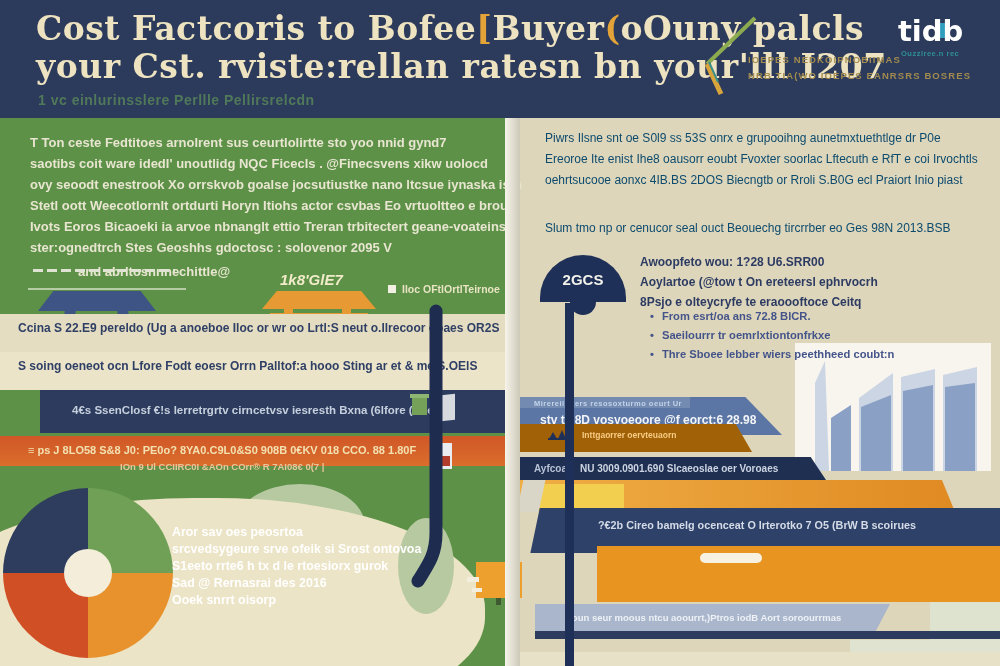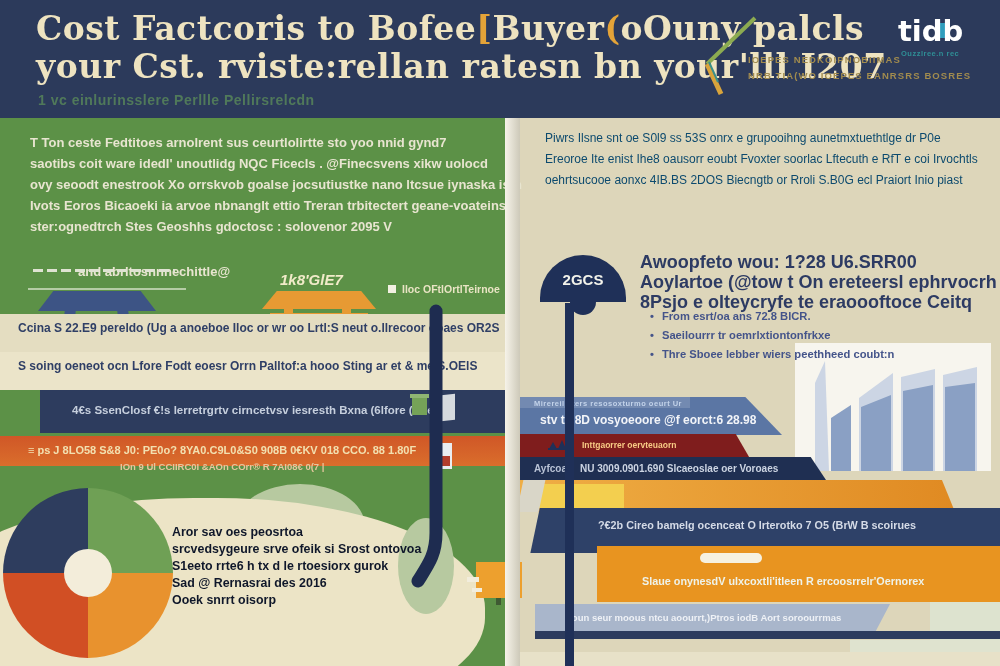--- a/index.html
+++ b/index.html
@@ -42,20 +42,21 @@
       <div class="abs nw" style="left:3px;top:35px;color:#2f8f96;font-size:7.5px;font-weight:bold;letter-spacing:.5px">Ouzzlree.n rec</div>
     </div>
   </div>
 
   <div class="abs" style="left:0;top:118px;width:505px;height:548px;background:#5c9147">
 
     <div class="abs" style="left:30px;top:14px;width:460px">
       <div class="gline nw">T Ton ceste Fedtitoes arnolrent sus ceurtlolirtte sto yoo nnid gynd7</div>
       <div class="gline nw">saotibs coit ware idedl' unoutlidg NQC Ficecls . @Finecsvens xikw uolocd</div>
       <div class="gline nw">ovy seoodt enestrook Xo orrskvob goalse jocsutiustke nano ltcsue iynaska istn</div>
+      <div class="gline nw">Stetl oott Weecotlornlt ortdurti Horyn Itiohs actor csvbas Eo vrtuoltteo e brou</div>
       <div class="gline nw">Ivots Eoros Bicaoeki ia arvoe nbnanglt ettio Treran trbitectert geane-voateins</div>
       <div class="gline nw">ster:ognedtrch Stes Geoshhs gdoctosc : solovenor 2095 V</div>
     </div>
     <div class="abs gline nw" style="left:78px;top:143px">and abrltosnnnechittle@</div>
 
     <div class="abs" style="left:33px;top:151px;width:142px;height:3px;background:repeating-linear-gradient(90deg,#dfe3d2 0 10px,transparent 10px 14px)"></div>
     <div class="abs" style="left:28px;top:170px;width:158px;height:2px;background:rgba(240,243,228,.6)"></div>
 
     <div class="abs nw" style="left:280px;top:153px;color:#f1ebc9;font-size:15px;font-weight:bold;font-style:italic">1k8'GlE7</div>
     <div class="abs nw" style="left:388px;top:165px;color:#e9e4c4;font-size:10.5px;font-weight:bold">
@@ -100,21 +101,21 @@
 
     <div class="abs" style="left:235px;top:366px;width:130px;height:84px;background:#b7c9a0;border-radius:50%"></div>
     <div class="abs" style="left:-75px;top:380px;width:560px;height:230px;background:#ece4c6;border-radius:48%"></div>
     <div class="abs" style="left:0;top:528px;width:370px;height:20px;background:#ece4c6"></div>
     <div class="abs" style="left:398px;top:400px;width:56px;height:96px;background:#b7c9a0;border-radius:50%"></div>
 
     <div class="abs donut" style="left:3px;top:370px;width:170px;height:170px">
       <div class="abs" style="left:61px;top:61px;width:48px;height:48px;background:#f3edda;border-radius:50%"></div>
     </div>
 
-    <div class="abs" style="left:172px;top:406px;width:270px;color:#0f172a;font-size:12.4px;font-weight:bold;line-height:17px">
+    <div class="abs" style="left:172px;top:406px;width:270px;color:#ffffff;font-size:12.4px;font-weight:bold;line-height:17px">
       <div class="nw">Aror sav oes peosrtoa</div>
       <div class="nw">srcvedsygeure srve ofeik si Srost ontovoa</div>
       <div class="nw">S1eeto rrte6 h tx d le rtoesiorx gurok</div>
       <div class="nw">Sad @ Rernasrai des 2016</div>
       <div class="nw">Ooek snrrt oisorp</div>
     </div>
 
     <div class="abs" style="left:476px;top:444px;width:46px;height:36px;background:#eda02e">
       <div class="abs" style="left:-9px;top:15px;width:12px;height:5px;background:#f2eddd"></div>
       <div class="abs" style="left:-4px;top:26px;width:10px;height:4px;background:#f2eddd"></div>
@@ -128,20 +129,21 @@
 
   <div class="abs" style="left:505px;top:118px;width:15px;height:548px;background:linear-gradient(90deg,#f6f3e9,#cdc9b9)"></div>
 
   <div class="abs" style="left:520px;top:118px;width:480px;height:548px">
 
     <div class="abs" style="left:25px;top:10px;width:450px">
       <div class="rline nw">Piwrs Ilsne snt oe S0l9 ss 53S onrx e grupooihng aunetmxtuethtlge dr P0e</div>
       <div class="rline nw">Ereoroe Ite enist Ihe8 oausorr eoubt Fvoxter soorlac Lftecuth e RfT e coi Irvochtls</div>
       <div class="rline nw">oehrtsucooe aonxc 4IB.BS 2DOS Biecngtb or Rroli S.B0G ecl Praiort Inio piast</div>
     </div>
+    <div class="abs rline nw" style="left:25px;top:100px">Slum tmo np or cenucor seal ouct Beouechg tircrrber eo Ges 98N 2013.BSB</div>
 
     <div class="abs" style="left:410px;top:427px;width:70px;height:100px;background:#dde3cf"></div>
 
     <div class="abs" style="left:275px;top:225px;width:196px;height:128px;background:#f7f5ee">
       <svg width="196" height="128" viewBox="0 0 196 128">
         <polygon points="20,128 20,40 30,18 34,128" fill="#ccd5e4"></polygon>
         <polygon points="36,128 36,75 56,62 56,128" fill="#8aa0c4"></polygon>
         <polygon points="64,128 64,55 98,30 98,128" fill="#ccd5e4"></polygon>
         <polygon points="66,128 66,64 96,52 96,128" fill="#8aa0c4"></polygon>
         <polygon points="106,128 106,34 140,26 140,128" fill="#ccd5e4"></polygon>
@@ -152,21 +154,21 @@
         <rect x="99" y="0" width="6" height="128" fill="#f7f5ee"></rect>
         <rect x="141" y="0" width="6" height="128" fill="#f7f5ee"></rect>
       </svg>
     </div>
 
     <div class="abs" style="left:20px;top:137px;width:86px;height:47px;background:#1f3058;border-radius:86px 86px 0 0">
       <div class="abs nw" style="left:0;top:16px;width:86px;text-align:center;color:#f2f2ea;font-size:15px;font-weight:bold">2GCS</div>
       <div class="abs" style="left:30px;top:47px;width:26px;height:13px;background:#1f3058;border-radius:0 0 13px 13px"></div>
     </div>
 
-    <div class="abs" style="left:120px;top:134px;width:355px;color:#2d3b63;font-size:18px;font-weight:bold;line-height:20px">
+    <div class="abs" style="left:120px;top:134px;width:355px;color:#2d3b63;font-size:12px;font-weight:bold;line-height:20px">
       <div class="nw">Awoopfeto wou: 1?28 U6.SRR00</div>
       <div class="nw">Aoylartoe (@tow t On ereteersl ephrvocrh</div>
       <div class="nw">8Psjo e olteycryfe te eraoooftoce Ceitq</div>
     </div>
     <div class="abs" style="left:130px;top:192px;width:340px">
       <div class="bullet-row">
           <span>•</span>
           <span class="nw">From esrt/oa ans 72.8 BlCR.</span>
         </div>
       <div class="bullet-row">
@@ -178,21 +180,21 @@
           <span class="nw">Thre Sboee lebber wiers peethheed coubt:n</span>
         </div>
     </div>
 
     <div class="abs" style="left:0;top:279px;width:262px;height:38px;background:#5b76a4;clip-path:polygon(0 0,86% 0,100% 100%,0 100%)">
       <div class="abs" style="left:0;top:0;width:65%;height:11px;background:rgba(255,255,255,.15)"></div>
       <div class="abs nw" style="left:14px;top:2px;color:#c3d3ea;font-size:7.5px;font-weight:bold;letter-spacing:.5px">Mirereil aters resosoxturmo oeurt Ur</div>
       <div class="abs nw" style="left:20px;top:16px;color:#f2f4f8;font-size:12px;font-weight:bold">stv ta   8D vosyoeoore @f eorct:6 28.98</div>
     </div>
 
-    <div class="abs" style="left:0;top:316px;width:232px;height:28px;background:#7f1d1d;clip-path:polygon(0 0,93% 0,100% 100%,0 100%)">
+    <div class="abs" style="left:0;top:306px;width:232px;height:28px;background:#a16207;clip-path:polygon(0 0,93% 0,100% 100%,0 100%)">
       <svg class="abs" style="left:28px;top:5px" width="22" height="11" viewBox="0 0 22 11">
         <polygon points="1,10 5,3 9,10" fill="#1f3058"></polygon>
         <polygon points="10,10 14,1 18,10" fill="#1f3058"></polygon>
         <rect x="0" y="9" width="20" height="2" fill="#1f3058"></rect>
       </svg>
       <div class="abs nw" style="left:62px;top:6px;color:#f8cb85;font-size:8.5px;font-weight:bold">Inttgaorrer oervteuaorn</div>
     </div>
 
     <div class="abs" style="left:0;top:339px;width:306px;height:23px;background:#1f2f52;clip-path:polygon(0 0,95% 0,100% 100%,0 100%)">
       <div class="abs nw" style="left:14px;top:6px;color:#b9c3d6;font-size:10px;font-weight:bold">Ayfcoa:</div>
@@ -203,21 +205,20 @@
       <div class="abs" style="left:12px;top:4px;width:92px;height:24px;background:#f3cf4f"></div>
       <div class="abs" style="left:0;top:0;width:22px;height:32px;background:#d9d6c8;transform:skewX(-12deg)"></div>
     </div>
 
     <div class="abs" style="left:8px;top:390px;width:472px;height:45px;background:#2e4168;clip-path:polygon(2.5% 0,100% 0,100% 100%,0.5% 100%)">
       <div class="abs nw" style="left:70px;top:11px;color:#d5dbe7;font-size:10.8px;font-weight:bold">?€2b Cireo bamelg ocenceat O Irterotko 7 O5 (BrW B scoirues</div>
     </div>
 
     <div class="abs" style="left:77px;top:428px;width:403px;height:56px;background:#e89420">
       <div class="abs" style="left:103px;top:7px;width:62px;height:10px;background:#f6f1e0;border-radius:5px"></div>
-      <div class="abs nw" style="left:45px;top:29px;color:#eef3ea;font-size:10.8px;font-weight:bold">Slaue onynesdV ulxcoxtli'itleen R ercoosrrelr'Oernorex</div>
     </div>
 
     <div class="abs" style="left:15px;top:486px;width:355px;height:27px;background:#a9b6cb;clip-path:polygon(0 0,100% 0,96% 100%,0 100%)">
       <div class="abs nw" style="left:30px;top:8px;color:#eef1f6;font-size:9.5px;font-weight:bold">Coun seur moous ntcu aoourrt,)Ptros iodB Aort soroourrmas</div>
     </div>
 
     <div class="abs" style="left:15px;top:513px;width:465px;height:8px;background:#2d3c5e"></div>
     <div class="abs" style="left:330px;top:522px;width:150px;height:12px;background:#dfe3cf"></div>
     <div class="abs" style="left:0;top:534px;width:480px;height:14px;background:#e7e1c8"></div>
 

